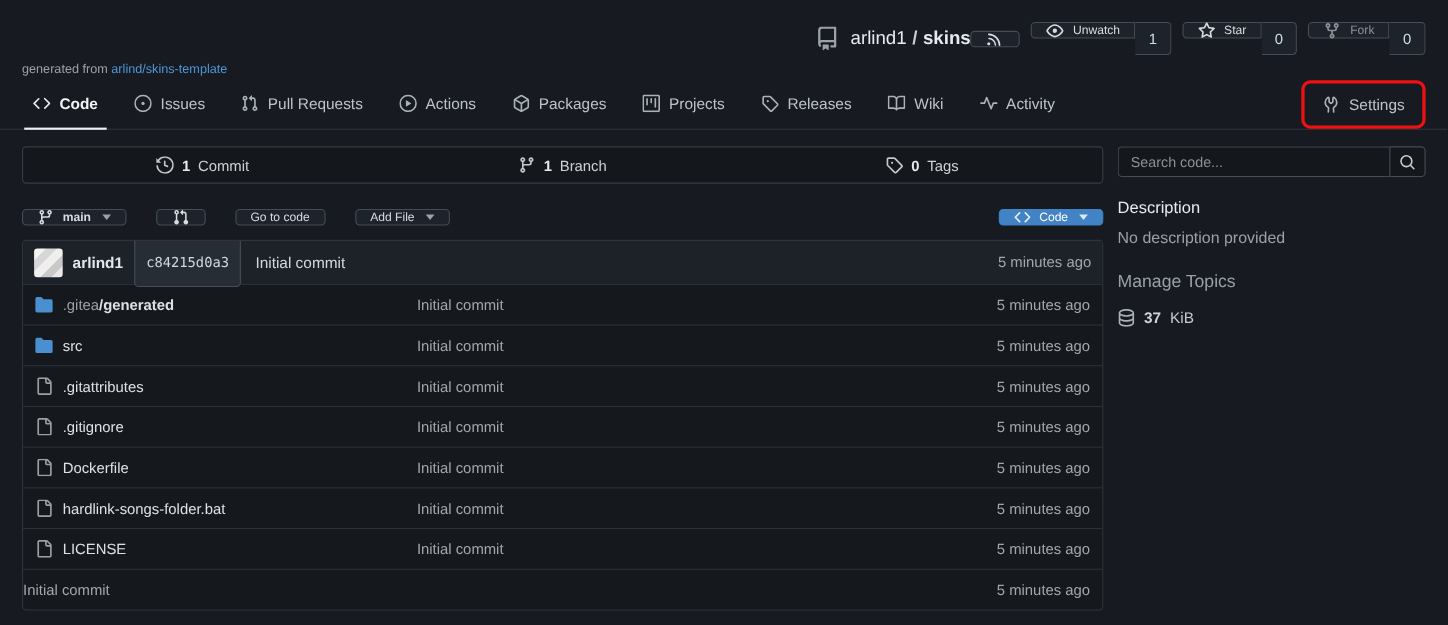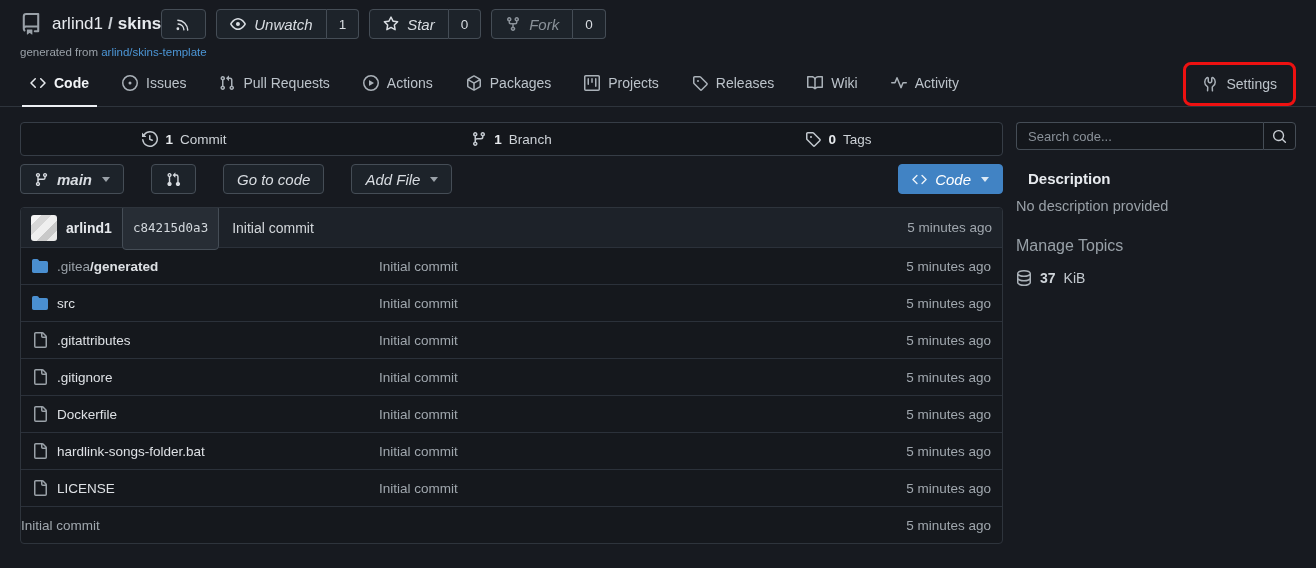--- a/index.html
+++ b/index.html
@@ -6,33 +6,33 @@
   html,body { width:1316px; height:568px; overflow:hidden; }
   body {
     background:#171a20;
     color:#d8dce1;
     font-family:"Liberation Sans", sans-serif;
     font-size:14px;
   }
   svg { display:block; flex:none; }
 
   
-  .title-row { display:flex; justify-content:flex-start; align-items:center; padding:9px 20px 0 20px; }
+  .title-row { display:flex; justify-content:flex-end; align-items:center; padding:20px 20px 0 20px; }
   .title-left { display:flex; align-items:center; gap:10px; }
   .repo-icon { color:#9aa1a8; }
   .repo-title { font-size:17px; color:#e7eaee; }
   .repo-title .owner { font-weight:400; }
   .repo-title .sep { margin:0 5px; font-weight:600; color:#c9ced4; }
   .repo-title .name { font-weight:700; }
 
   .title-actions { display:flex; gap:10px; align-items:center; }
   .hbtn {
-    display:inline-flex; align-items:center; gap:8px; height:30px; padding:0 13px;
+    display:inline-flex; align-items:center; gap:8px; height:15px; padding:0 13px;
     background:#1d232a; border:1px solid #454d56; border-radius:4px;
-    color:#d8dce1; font-size:15px; cursor:pointer;font-style:italic;
+    color:#d8dce1; font-size:11px; cursor:pointer;
   }
   .btn-group { display:flex; }
   .btn-group .hbtn { border-radius:4px 0 0 4px; }
   .btn-group .count {
     display:flex; align-items:center; padding:0 12px; height:30px;
     background:#1d232a; border:1px solid #454d56; border-left:none;
     border-radius:0 4px 4px 0; font-size:13.5px; color:#d8dce1; cursor:pointer;
   }
   .hbtn.icon-only { padding:0 14px; }
   .fork-group .hbtn { color:#8b929a; cursor:default; }
@@ -66,21 +66,21 @@
   
   .stats {
     display:flex; height:34px; border:1px solid #363d46; border-radius:4px;
     background:#14171c; align-items:stretch;
   }
   .stat { flex:1; display:flex; align-items:center; justify-content:center; gap:7px; color:#cdd2d7; font-size:13.5px; cursor:pointer; }
   .stat svg { color:#c2c8ce; }
   .stat b { color:#e8ebee; font-weight:700; }
 
   
-  .controls { display:flex; gap:27px; margin:8px 0 13px 0; align-items:center; }
+  .controls { display:flex; gap:27px; margin:23px 0 13px 0; align-items:center; }
   .caret { width:0; height:0; border-left:4px solid transparent; border-right:4px solid transparent; border-top:5px solid #9aa1a8; margin-left:2px; }
   .branch-btn b { font-weight:700; }
   .code-btn {
     margin-left:auto; background:#4183c4; border-color:#4183c4; color:#fff; font-weight:400;
   }
   .code-btn svg { color:#eaf2fa; }
   .code-btn .caret { border-top-color:#dce9f5; }
 
   
   .file-table { border:1px solid #2e343c; border-radius:4px; overflow:hidden; background:#15181d; }
@@ -114,21 +114,21 @@
     flex:1; background:#14171c; border:1px solid #454d56; border-right:none;
     border-radius:4px 0 0 4px; padding:0 11px; color:#d8dce1; font-size:13px;
     font-family:"Liberation Sans",sans-serif; outline:none;
   }
   .search-bar input::placeholder { color:#8a9199; }
   .search-bar button {
     width:33px; background:#14171c; border:1px solid #454d56;
     border-radius:0 4px 4px 0; color:#c9ced4; cursor:pointer;
     display:flex; align-items:center; justify-content:center;
   }
-  .desc-title { margin-top:20px; font-size:15px; font-weight:700; color:#e7eaee;margin-left:12px; }
+  .desc-title { margin-top:20px; font-size:15px; font-weight:400; color:#e7eaee; }
   .desc-text { margin-top:11px; font-size:14.5px; color:#9aa1a8; }
   .manage-topics { margin-top:23px; font-size:16px; color:#98a0a7; cursor:pointer; display:inline-block; }
   .size-row { margin-top:15px; display:flex; align-items:center; gap:8px; color:#c3c9cf; font-size:14px; }
   .size-row svg { color:#aab1b8; }
   .size-row b { font-weight:700; color:#cfd4d9; }
 </style>
 </head>
 <body>
 
 <div class="title-row">

